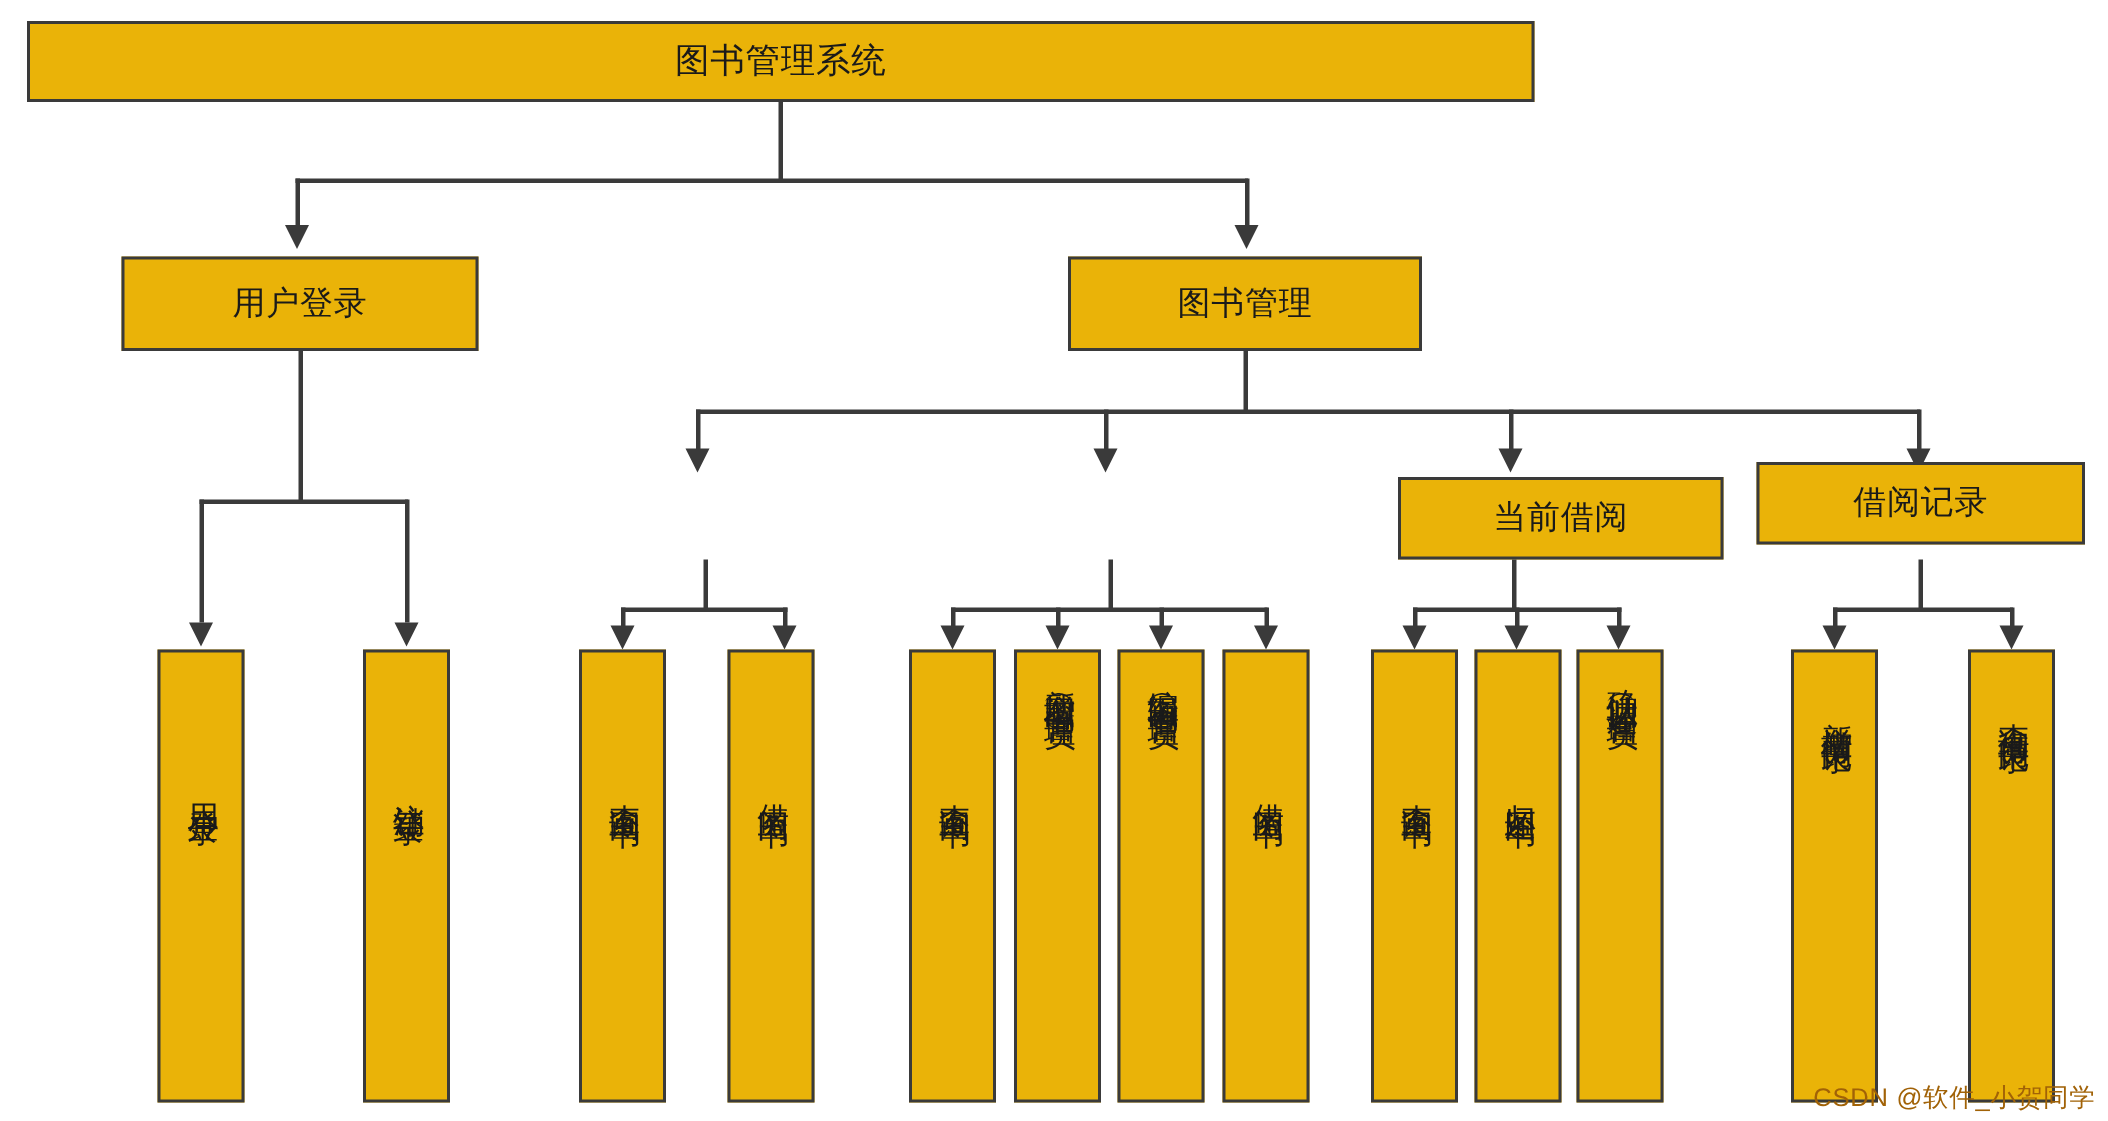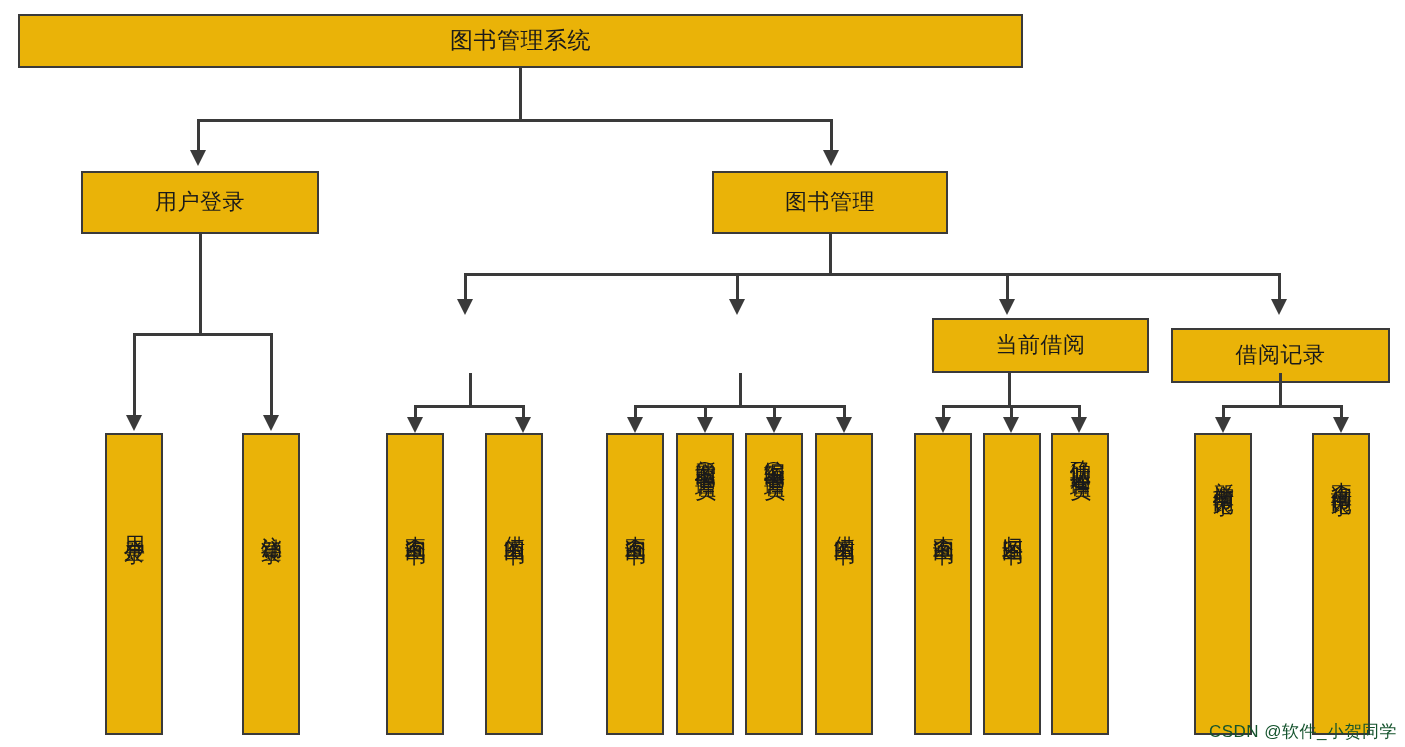--- a/index.html
+++ b/index.html
@@ -70,21 +70,21 @@
     height: 0;
     border-left: 8px solid transparent;
     border-right: 8px solid transparent;
     border-top: 16px solid #3a3a3a;
   }
   #watermark {
     position: absolute;
     right: 8px;
     bottom: 4px;
     font-size: 17px;
-    color: #14532d;
+    color: #a16207;
     white-space: nowrap;
     letter-spacing: 0.5px;
   }
 </style>
 </head>
 <body>
 
 <div id="canvas">
 
   <div class="node root h" style="left:18px; top:14px; width:1005px; height:54px;">
@@ -123,21 +123,21 @@
   <div class="edge v" style="left:736px; top:273px; height:28px;"></div>
   <div class="arrow" style="left:729px; top:299px;"></div>
   <div class="edge v" style="left:1006px; top:273px; height:28px;"></div>
   <div class="arrow" style="left:999px; top:299px;"></div>
   <div class="edge v" style="left:1278px; top:273px; height:28px;"></div>
   <div class="arrow" style="left:1271px; top:299px;"></div>
 
   <div class="node h" style="left:901px; top:318px; width:217px; height:55px;margin-left:31px;">
     <span>当前借阅</span>
   </div>
-  <div class="node h" style="left:1171px; top:328px; width:219px; height:55px;">
+  <div class="node h" style="left:1171px; top:308px; width:219px; height:55px;">
     <span>借阅记录</span>
   </div>
 
   <div class="edge v" style="left:469px; top:373px; height:34px;"></div>
   <div class="edge h" style="left:414px; top:405px; width:111px; height:2.5px;"></div>
   <div class="edge v" style="left:414px; top:405px; height:14px;"></div>
   <div class="arrow" style="left:407px; top:417px;"></div>
   <div class="edge v" style="left:522px; top:405px; height:14px;"></div>
   <div class="arrow" style="left:515px; top:417px;"></div>
 

